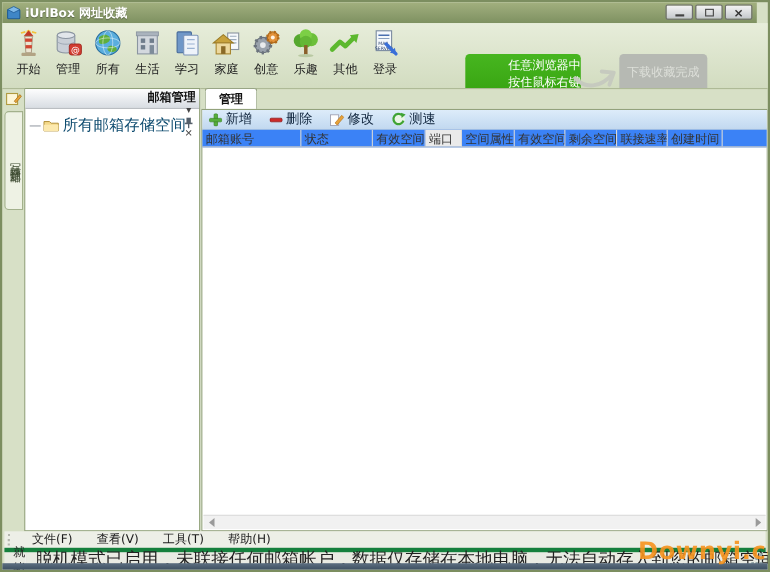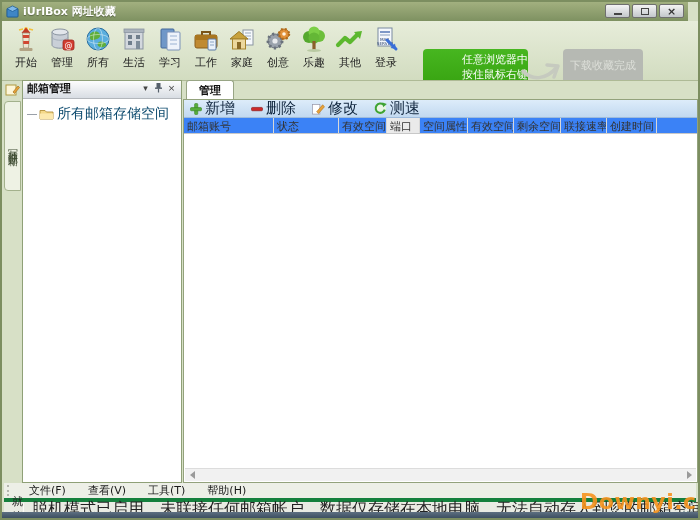--- a/index.html
+++ b/index.html
@@ -36,41 +36,41 @@
   .sidestrip-icon{position:absolute;left:3px;top:81px;width:15px;height:14px;}
   .sidetab{position:absolute;left:2px;top:99px;width:17px;height:90px;
     background:#eef2e4;border:1px solid #a3b18c;border-radius:4px 0 0 4px;box-sizing:border-box;
     writing-mode:vertical-rl;text-orientation:upright;font-size:10px;color:#3c4a30;
     display:flex;align-items:center;justify-content:center;letter-spacing:2px;cursor:pointer;}
 
   
   .leftpanel{position:absolute;left:20px;top:78px;width:160px;height:403px;
     background:#fff;border:1px solid #8fa077;box-sizing:border-box;}
   .lp-header{height:18px;background:linear-gradient(#fdfdfd,#d8dde3);border-bottom:1px solid #b3b7bc;
-    display:flex;align-items:flex-start;padding:0 3px 0 4px;box-sizing:border-box;}
+    display:flex;align-items:flex-end;padding:0 3px 0 4px;box-sizing:border-box;flex-direction:column;}
   .lp-title{font-size:11px;font-weight:bold;color:#111;flex:1;}
   .lp-btn{width:13px;height:13px;display:flex;align-items:center;justify-content:center;
     font-size:9px;color:#444;cursor:pointer;}
   .treerow{display:flex;align-items:center;margin:6px 0 0 4px;cursor:pointer;}
   .treedash{width:10px;height:1px;background:#9aa0a8;margin-right:2px;}
   .treelabel{font-size:14px;color:#0c4a6e;margin-left:3px;white-space:nowrap;}
 
   
   .mainpanel{position:absolute;left:181px;top:78px;width:515px;height:403px;}
   .tabrow{position:absolute;left:0;top:0;right:0;height:19px;}
   .tab-active{position:absolute;left:3px;top:0;height:19px;padding:0 12px;
     background:#fff;border:1px solid #98a585;border-bottom:none;border-radius:3px 3px 0 0;
     font-size:11px;font-weight:bold;color:#111;display:flex;align-items:center;cursor:pointer;}
   .panelbox{position:absolute;left:0;top:19px;right:0;bottom:0;background:#fff;
     border:1px solid #93a27c;box-sizing:border-box;}
   .actionbar{height:18px;background:linear-gradient(#ddecfa,#c2d9f0);border-bottom:1px solid #9fbcdc;
     display:flex;align-items:center;padding-left:6px;box-sizing:border-box;}
   .abtn{display:flex;align-items:center;margin-right:16px;cursor:pointer;}
   .abtn svg{margin-right:3px;}
-  .abtn span{font-size:15px;color:#10253d;}
+  .abtn span{font-size:12px;color:#10253d;}
   .theader{height:15px;background:#3b82f6;border-bottom:1px solid #c8c8c8;display:flex;}
   .th{font-size:11px;color:#333;padding:1px 0 0 3px;border-right:1px solid #d8d8d8;
     box-sizing:border-box;white-space:nowrap;overflow:hidden;cursor:pointer;}
   .th.pressed{background:#eaeaea;}
   .tbody{position:absolute;left:1px;right:1px;top:52px;bottom:14px;background:#fff;}
   .hscroll{position:absolute;left:1px;right:1px;bottom:1px;height:13px;background:#f1f1f1;
     border-top:1px solid #dcdcdc;display:flex;justify-content:space-between;box-sizing:border-box;}
   .sbtn{width:14px;height:12px;display:flex;align-items:center;justify-content:center;cursor:pointer;}
   .tri-l{width:0;height:0;border-top:4px solid transparent;border-bottom:4px solid transparent;border-right:5px solid #9a9a9a;}
   .tri-r{width:0;height:0;border-top:4px solid transparent;border-bottom:4px solid transparent;border-left:5px solid #9a9a9a;}
@@ -173,31 +173,20 @@
           <rect x="6" y="5" width="13" height="19" rx="1" fill="#6f97c8" stroke="#45699a" stroke-width="1"></rect>
           <rect x="12" y="8" width="13" height="18" rx="1" fill="#eef3fa" stroke="#7a92b8" stroke-width="1"></rect>
           <line x1="15" y1="12" x2="22" y2="12" stroke="#9ab2d2" stroke-width="1"></line>
           <line x1="15" y1="16" x2="22" y2="16" stroke="#9ab2d2" stroke-width="1"></line>
           <line x1="15" y1="20" x2="22" y2="20" stroke="#9ab2d2" stroke-width="1"></line>
         </svg>
         <span class="tlabel">学习</span>
       </div>
       <div class="titem">
         <svg class="ticon" viewBox="0 0 30 30">
-          <path d="M11 11V8h8v3" fill="none" stroke="#7a5518" stroke-width="2"></path>
-          <rect x="4" y="11" width="22" height="13" rx="2" fill="#c08a32" stroke="#8a5f1d" stroke-width="1"></rect>
-          <rect x="4" y="11" width="22" height="5" fill="#a9761f"></rect>
-          <rect x="17" y="15" width="8" height="11" rx="1" fill="#eaf1fa" stroke="#5a7ba8" stroke-width="1"></rect>
-          <line x1="19" y1="18" x2="23" y2="18" stroke="#8aa4c4" stroke-width="1"></line>
-          <line x1="19" y1="21" x2="23" y2="21" stroke="#8aa4c4" stroke-width="1"></line>
-        </svg>
-        <span class="tlabel">工作</span>
-      </div>
-      <div class="titem">
-        <svg class="ticon" viewBox="0 0 30 30">
           <rect x="16" y="6" width="10" height="15" fill="#f6f9fc" stroke="#8a94a0" stroke-width="1"></rect>
           <line x1="18" y1="9" x2="24" y2="9" stroke="#9aaabc" stroke-width="1"></line>
           <line x1="18" y1="12" x2="24" y2="12" stroke="#9aaabc" stroke-width="1"></line>
           <line x1="18" y1="15" x2="24" y2="15" stroke="#9aaabc" stroke-width="1"></line>
           <polygon points="3,15 12,7.5 21,15" fill="#c8a23c" stroke="#9a7a24" stroke-width="1"></polygon>
           <rect x="5.5" y="15" width="13" height="10" fill="#ecd89e" stroke="#a8862e" stroke-width="1"></rect>
           <rect x="10" y="18" width="4" height="7" fill="#8a6a28"></rect>
         </svg>
         <span class="tlabel">家庭</span>
       </div>

